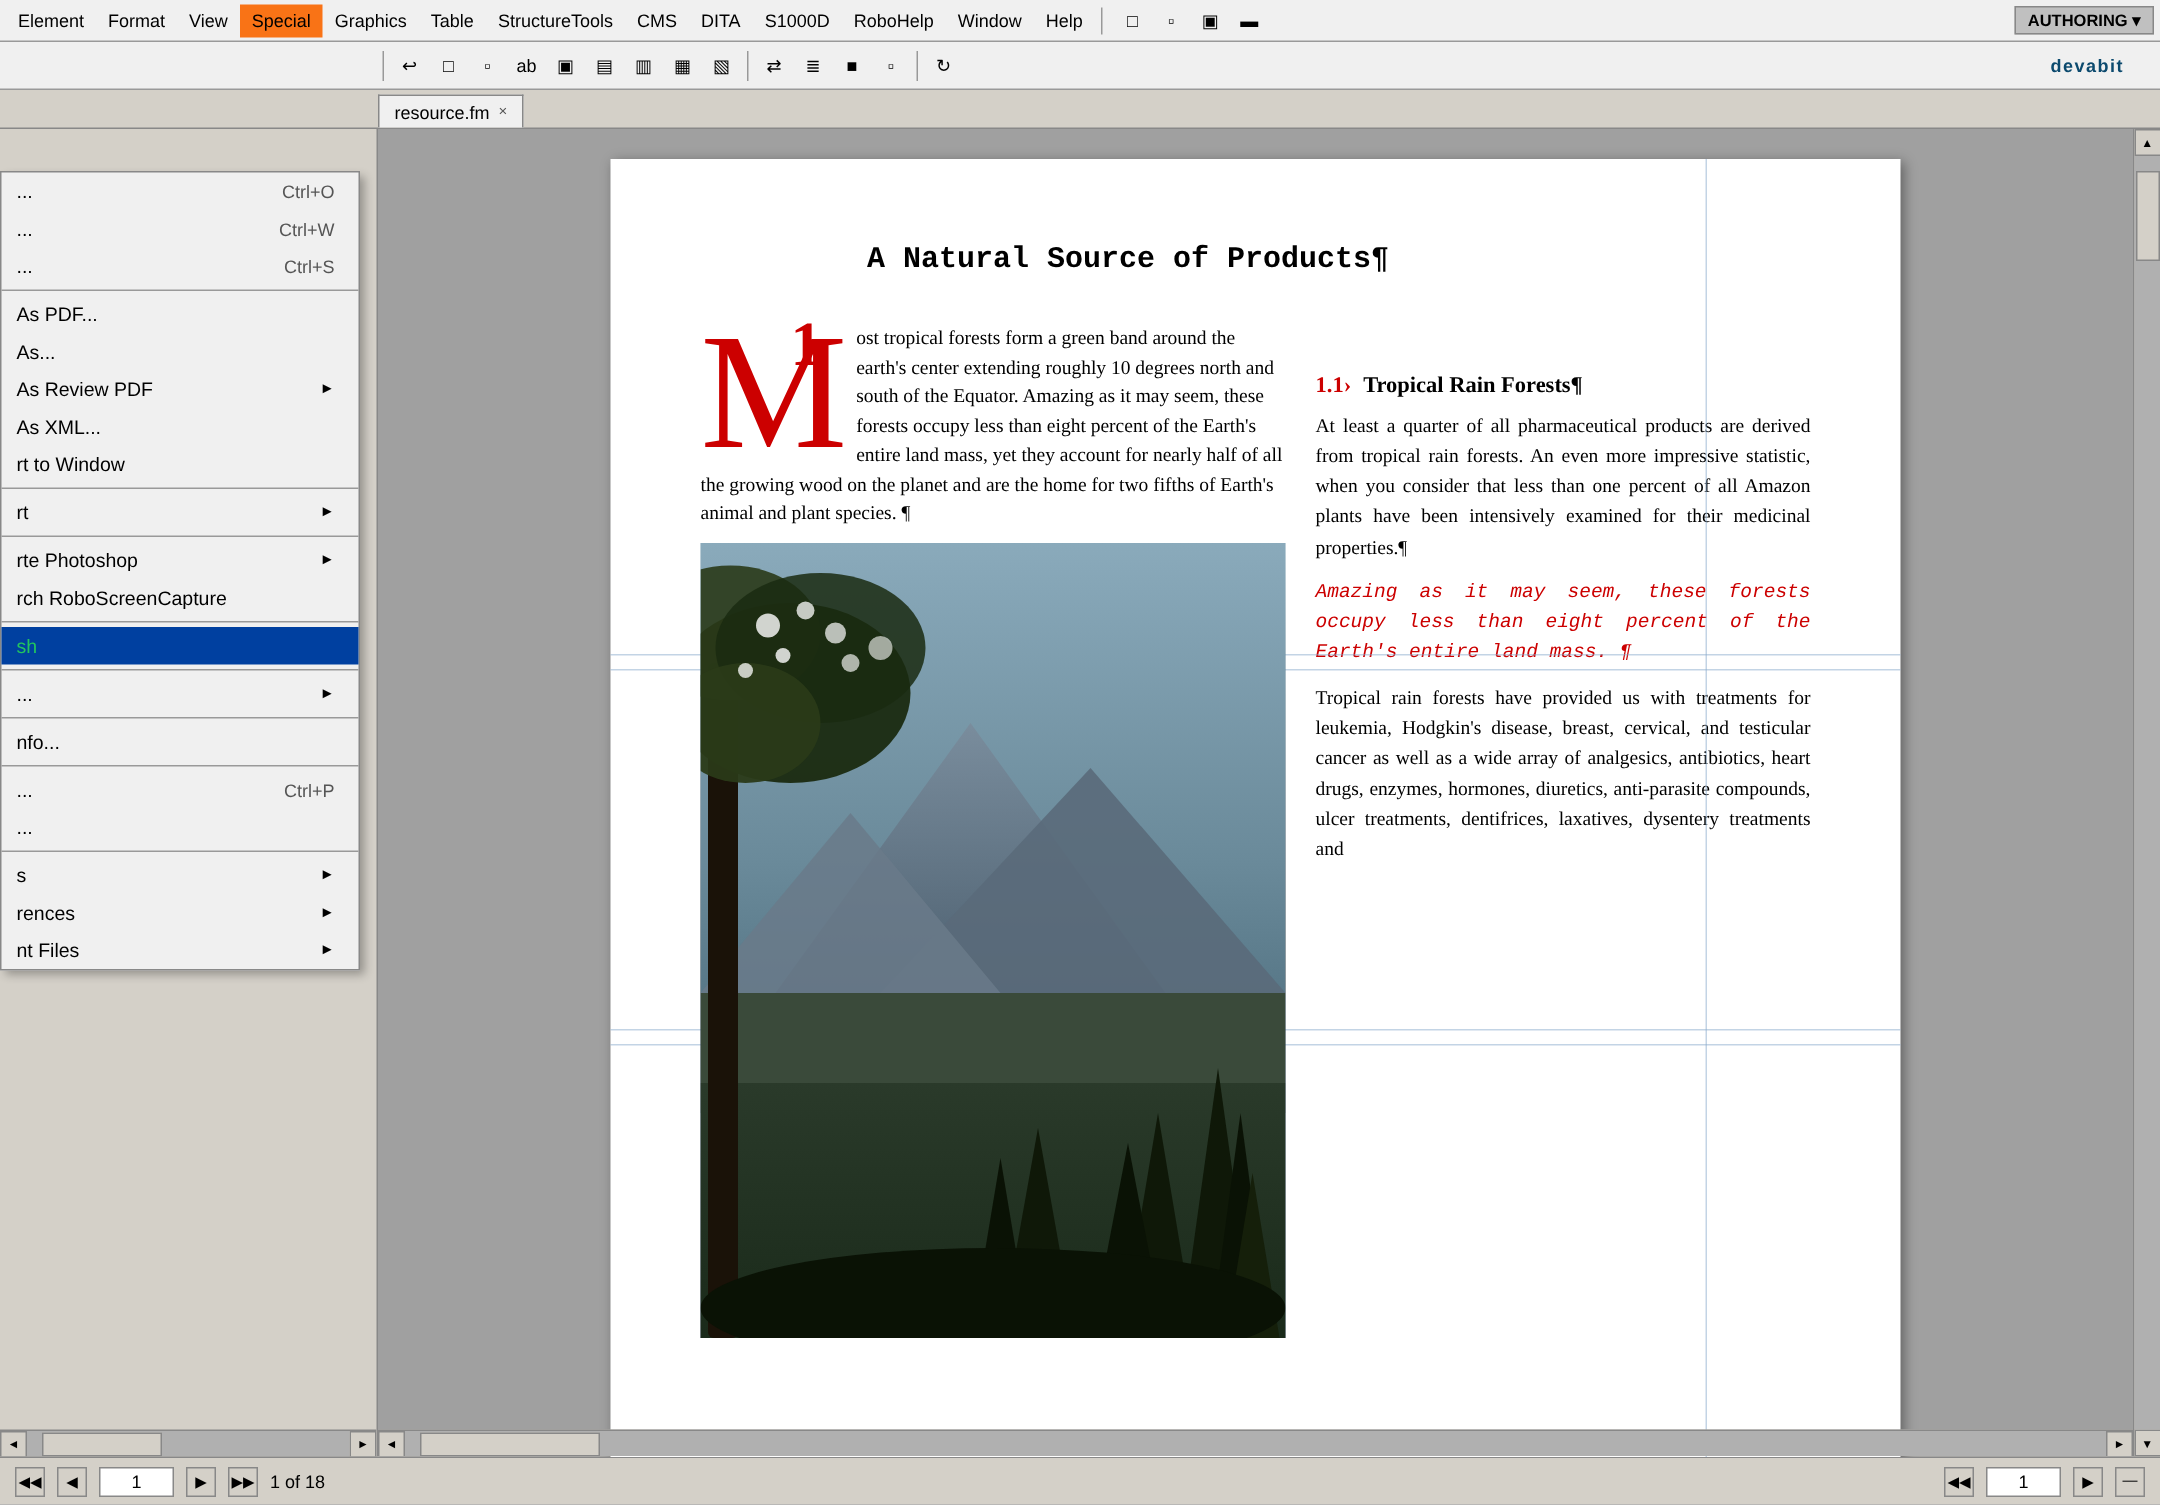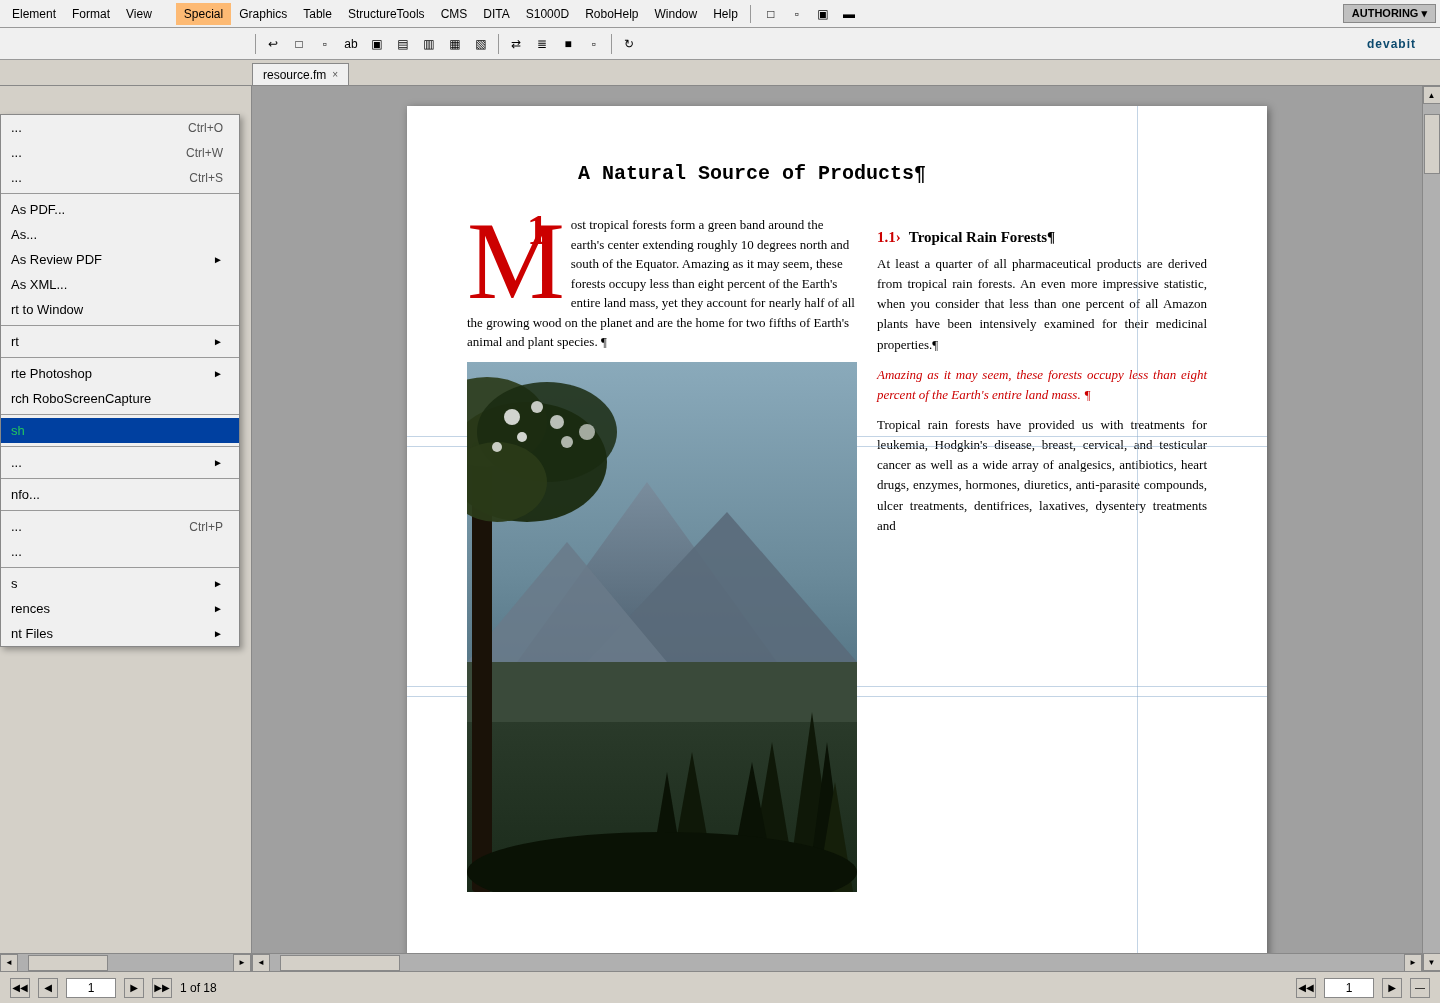--- a/index.html
+++ b/index.html
@@ -23,21 +23,21 @@
       padding: 0 4px;
       position: relative;
       z-index: 100;
     }
     .menubar-item {
       padding: 4px 8px;
       cursor: pointer;
       font-size: 12px;
       white-space: nowrap;
     }
-    .menubar-item.active { background: #fdba74; margin-left: 16px; }
+    .menubar-item.active { background: #f97316; }
     .menubar-separator {
       width: 1px;
       height: 18px;
       background: #999;
       margin: 0 4px;
     }
     .menubar-right {
       margin-left: auto;
       display: flex;
       align-items: center;
@@ -177,33 +177,34 @@
       font-size: 15px;
       font-weight: bold;
       margin-top: 14px;
       margin-bottom: 8px;
       display: flex;
       align-items: baseline;
       gap: 8px;
     }
     .section-num {
       color: #cc0000;
+      margin-top: 20px;
     }
 
     .body-text {
       font-family: 'Times New Roman', serif;
       font-size: 13px;
       line-height: 1.55;
       text-align: justify;
       margin-bottom: 10px;
     }
 
     .highlighted-text {
       color: #cc0000;
-      font-family: Liberation Serif, serif;
+      font-family: Liberation Mono, monospace;
       font-size: 13px;
       line-height: 1.55;
       text-align: justify;
       margin-bottom: 10px;
       font-style: italic;
     }
 
     
     .doc-image {
       width: 390px;

